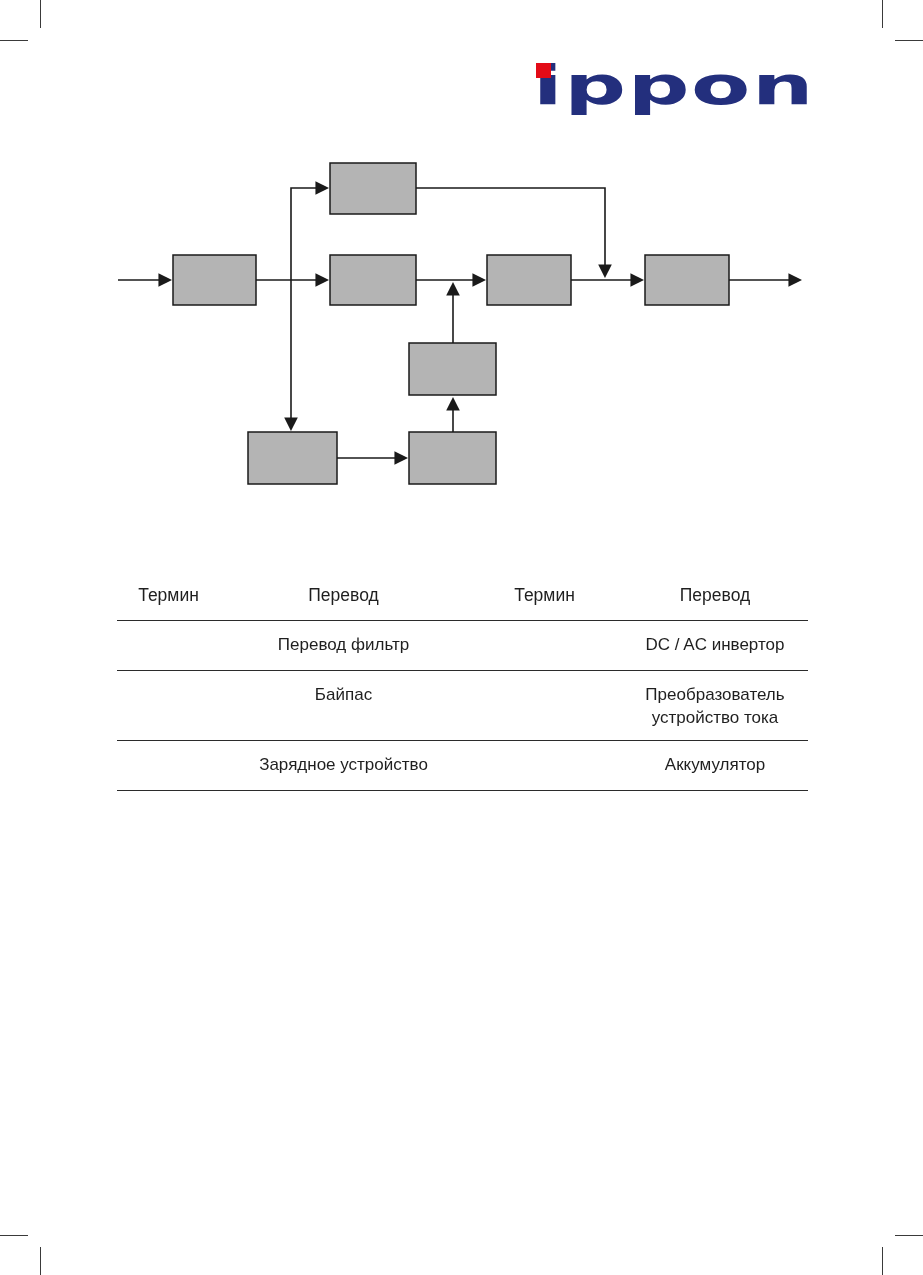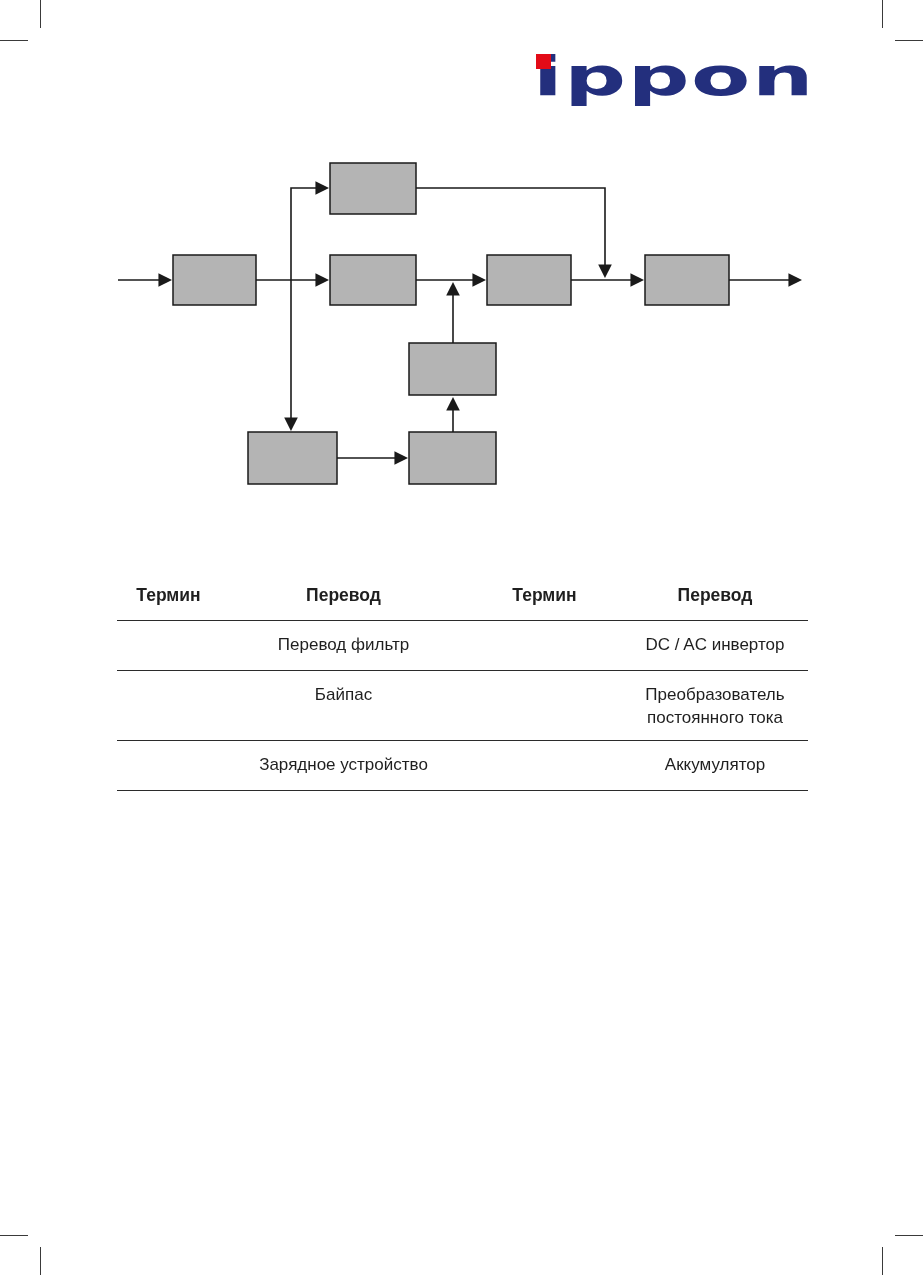--- a/index.html
+++ b/index.html
@@ -24,21 +24,21 @@
   .crop.tr-h { left: 895px; top: 40px;    width: 28px; height: 1px;  }
   .crop.bl-v { left: 40px;  top: 1247px;  width: 1px;  height: 28px; }
   .crop.bl-h { left: 0;     top: 1235px;  width: 28px; height: 1px;  }
   .crop.br-v { left: 882px; top: 1247px;  width: 1px;  height: 28px; }
   .crop.br-h { left: 895px; top: 1235px;  width: 28px; height: 1px;  }
 
   
   .logo {
     position: absolute;
     left: 533px;
-    top: 50px;
+    top: 59px;
     width: 290px;
     height: 70px;
   }
   .logo-text {
     display: inline-block;
     font-family: "DejaVu Sans", sans-serif;
     font-weight: bold;
     font-size: 54px;
     line-height: 1;
     letter-spacing: 1px;
@@ -84,21 +84,21 @@
     top: 558px;
     width: 691px;
   }
   .glossary table {
     width: 100%;
     border-collapse: collapse;
     table-layout: fixed;
     font-size: 17px;
   }
   .glossary th {
-    font-weight: bold;
+    font-weight: normal;
     font-size: 17.5px;
     text-align: center;
     vertical-align: bottom;
     height: 48px;
     padding: 0 0 14px 0;
     border-bottom: 1px solid var(--color-table-line, #2b2b2b);
   }
   .glossary td {
     text-align: center;
     vertical-align: top;
@@ -177,21 +177,21 @@
       <tr class="r1">
         <td></td>
         <td>Перевод фильтр</td>
         <td></td>
         <td>DC / AC инвертор</td>
       </tr>
       <tr class="r2">
         <td></td>
         <td>Байпас</td>
         <td></td>
-        <td>Преобразователь постоянного тока</td>
+        <td>Преобразователь устройство тока</td>
       </tr>
       <tr class="r3">
         <td></td>
         <td>Зарядное устройство</td>
         <td></td>
         <td>Аккумулятор</td>
       </tr>
     </tbody>
   </table>
 </div>

